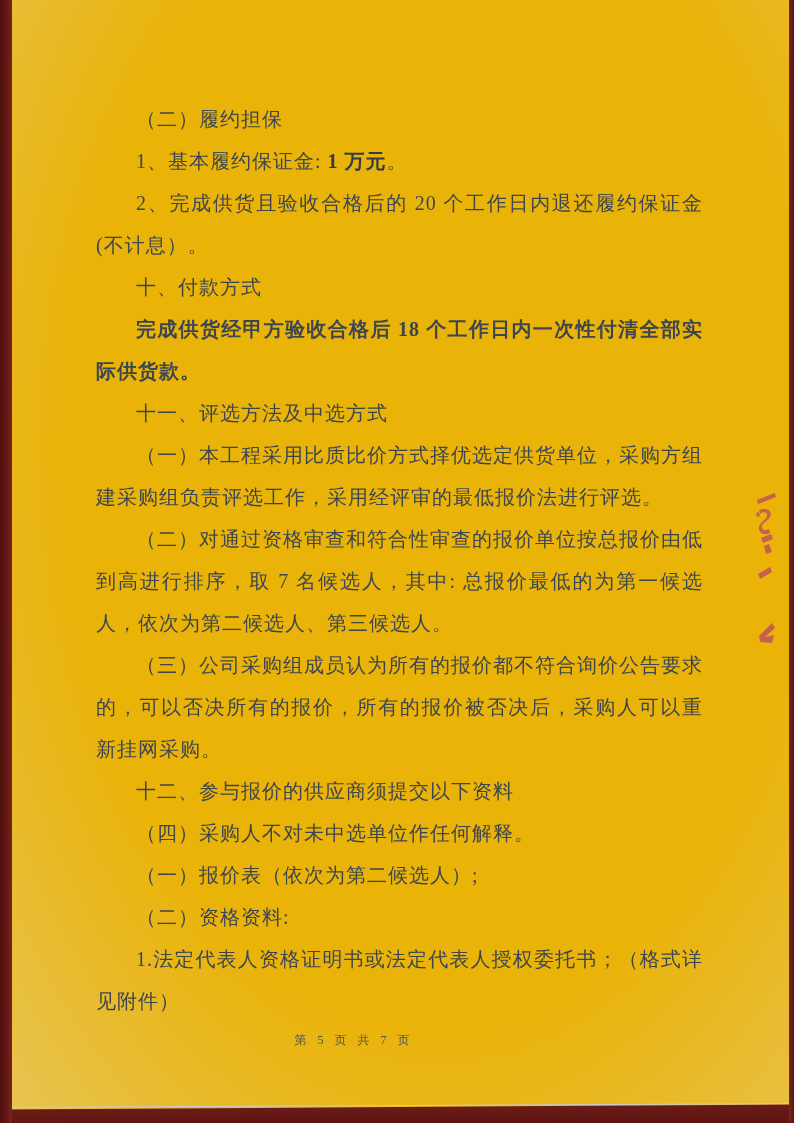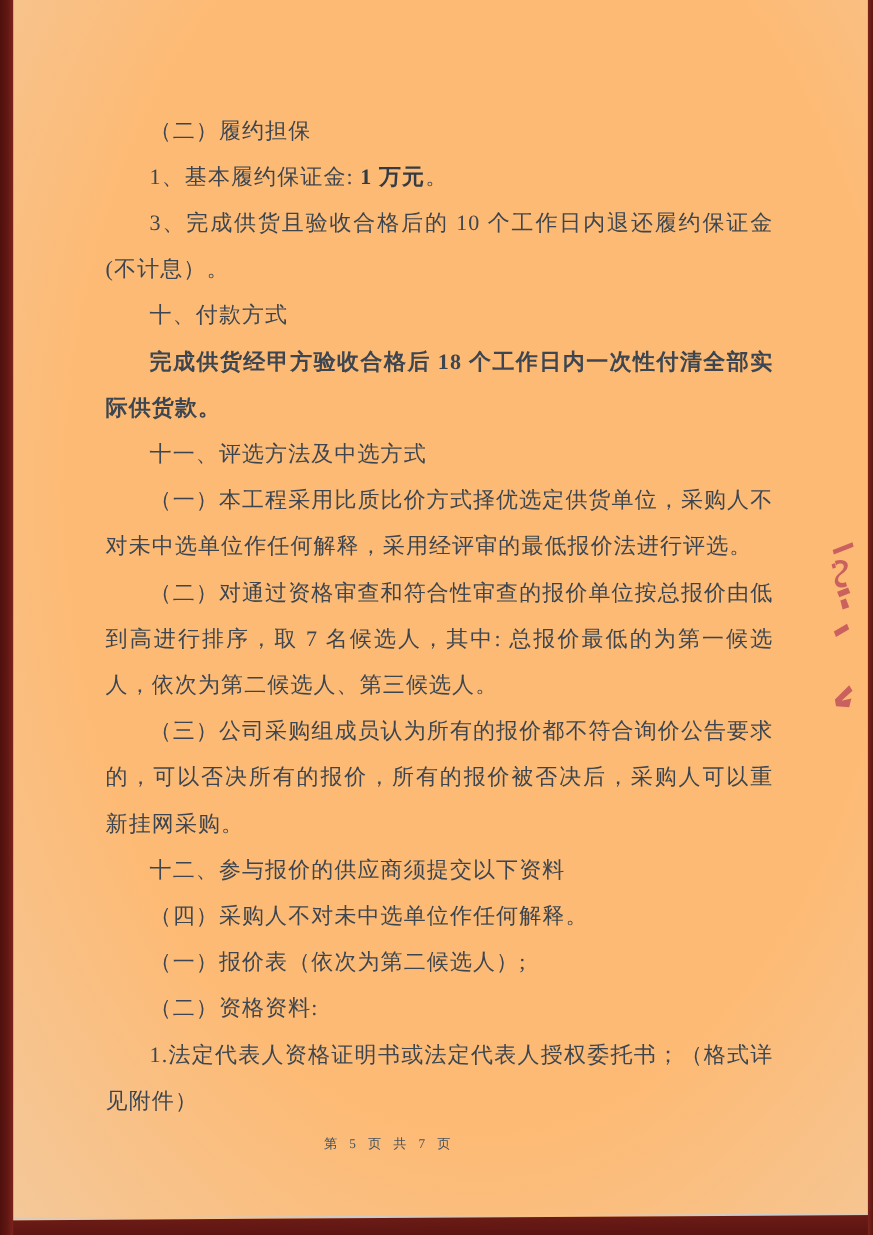--- a/index.html
+++ b/index.html
@@ -1,20 +1,20 @@
 <!DOCTYPE html>
 <html><head>
 <meta charset="utf-8">
 <style>
   html,body{margin:0;padding:0;background:#e9e9e9;}
   .page{
     position:relative;
     width:794px;height:1123px;
     margin:0 auto;
-    background:#fdba74;
+    background:#eab308;
     overflow:hidden;
     font-family:"Liberation Serif","DejaVu Serif",serif;
   }
   
   .page::after{
     content:"";position:absolute;inset:0;pointer-events:none;
     background:radial-gradient(ellipse at 55% 40%, rgba(255,255,255,0) 60%, rgba(225,228,230,.35) 100%);
   }
   .scan-edge-left{
     position:absolute;left:0;top:0;bottom:0;width:12px;z-index:5;
@@ -74,29 +74,29 @@
 </head>
 <body>
 
 <div class="page">
 
   <div class="content">
     <p class="indent">（二）履约担保</p>
 
     <p class="indent"><span>1、基本履约保证金: </span><span class="bold-inline">1 万元</span><span>。</span></p>
 
-    <p class="indent">3、完成供货且验收合格后的 10 个工作日内退还履约保证金(不计息）。</p>
+    <p class="indent">2、完成供货且验收合格后的 20 个工作日内退还履约保证金(不计息）。</p>
 
     <p class="indent heading">十、付款方式</p>
 
     <p class="indent red-para">完成供货经甲方验收合格后 18 个工作日内一次性付清全部实际供货款。</p>
 
     <p class="indent heading">十一、评选方法及中选方式</p>
 
-    <p class="indent">（一）本工程采用比质比价方式择优选定供货单位，采购人不对未中选单位作任何解释，采用经评审的最低报价法进行评选。</p>
+    <p class="indent">（一）本工程采用比质比价方式择优选定供货单位，采购方组建采购组负责评选工作，采用经评审的最低报价法进行评选。</p>
 
     <p class="indent">（二）对通过资格审查和符合性审查的报价单位按总报价由低到高进行排序，取 7 名候选人，其中: 总报价最低的为第一候选人，依次为第二候选人、第三候选人。</p>
 
     <p class="indent">（三）公司采购组成员认为所有的报价都不符合询价公告要求的，可以否决所有的报价，所有的报价被否决后，采购人可以重新挂网采购。</p>
 
     <p class="indent heading">十二、参与报价的供应商须提交以下资料</p>
 
     <p class="indent">（四）采购人不对未中选单位作任何解释。</p>
 
     <p class="indent">（一）报价表（依次为第二候选人）;</p>

